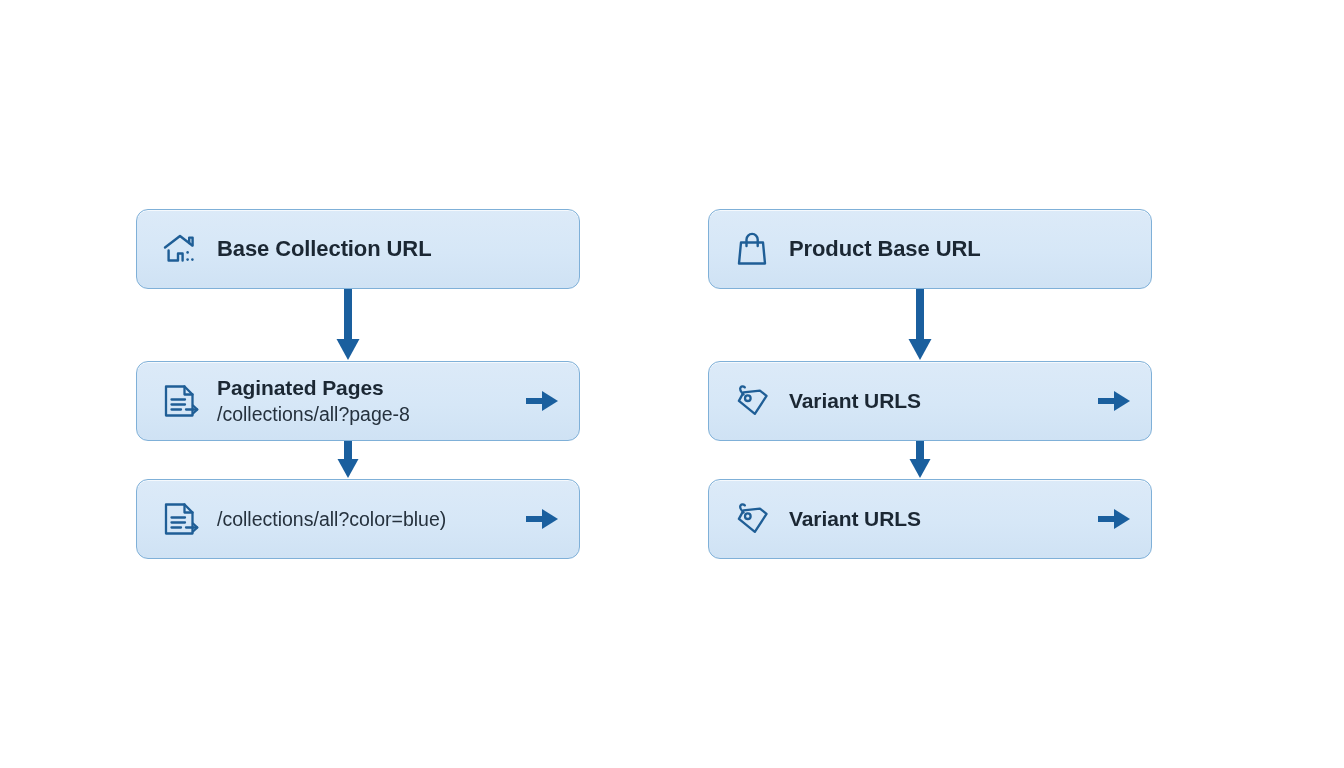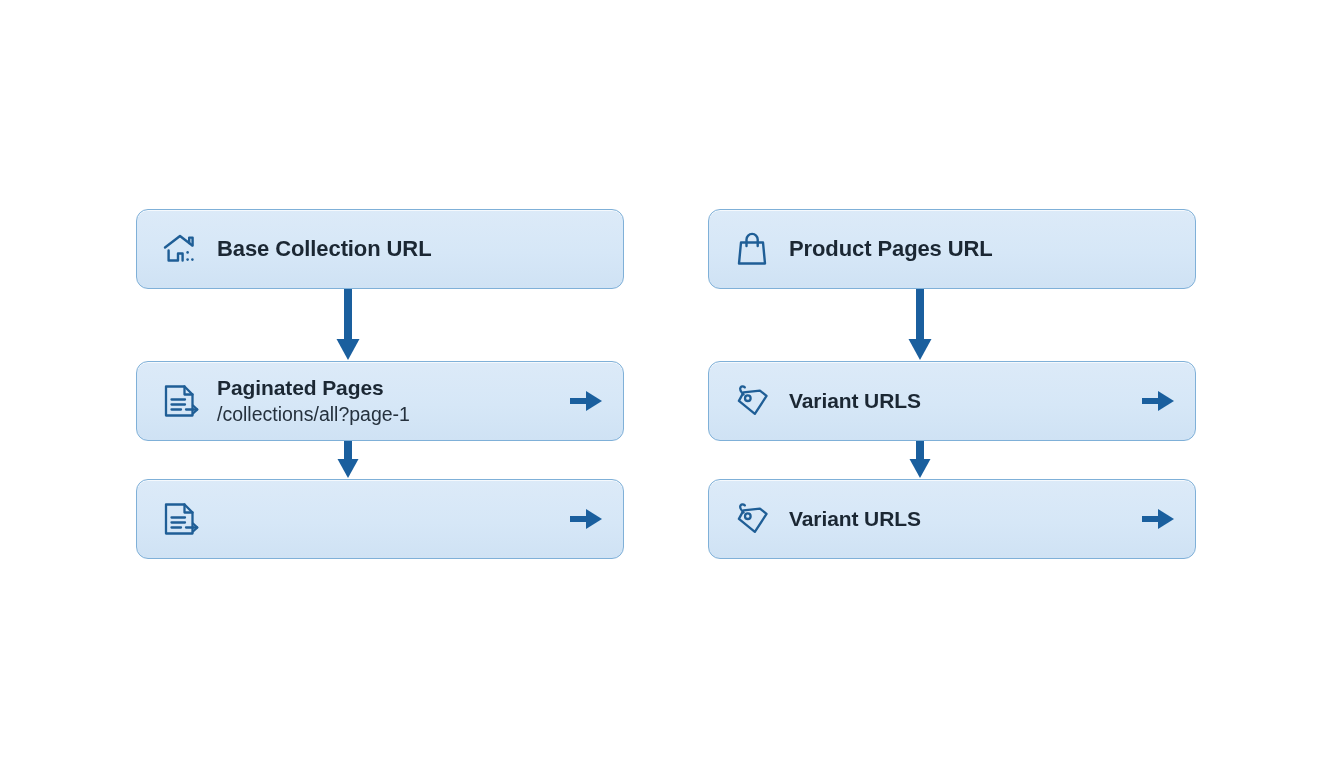--- a/index.html
+++ b/index.html
@@ -26,21 +26,21 @@
   .column {
     position: absolute;
     width: 424px;
   }
   #col-left  { left: 136px; top: 209px; }
   #col-right { left: 708px; top: 209px; }
 
   .node {
     position: relative;
     box-sizing: border-box;
-    width: 488px;
+    width: 444px;
     background: linear-gradient(180deg, #dceaf8 0%, #d6e7f7 55%, #cfe2f4 100%);
     border: 1.6px solid #7fb0d8;
     border-radius: 12px;
     display: flex;
     align-items: center;
     box-shadow: 0 1px 0 rgba(255,255,255,0.7) inset;
   }
   .node.single { height: 80px; padding: 0 22px 0 20px; }
   .node.dual   { height: 80px; padding: 0 18px 0 20px; justify-content: flex-end; }
 
@@ -139,21 +139,21 @@
           <path d="M25.5 6.5 L25.5 14.5 L33.5 14.5"></path>
           <path d="M12.5 19.5 L26 19.5"></path>
           <path d="M12.5 24.5 L26 24.5"></path>
           <path d="M12.5 29.5 L22 29.5"></path>
           <path d="M27 29.5 L38 29.5"></path>
           <path d="M34 25.5 L38.4 29.5 L34 33.5"></path>
         </svg>
       </span>
       <span class="node-text">
         <span class="node-title">Paginated Pages</span>
-        <span class="node-sub">/collections/all?page-1</span>
+        <span class="node-sub">/collections/all?page-8</span>
       </span>
       <span class="node-action">
         <svg width="34" height="28" viewBox="0 0 34 28">
           <path d="M1 14 L20 14" stroke="#1a5f9e" stroke-width="6" stroke-linecap="butt" fill="none"></path>
           <path d="M33 14 L17 4 L17 24 Z" fill="#1a5f9e"></path>
         </svg>
       </span>
     </div>
 
     <div class="connector short">
@@ -169,41 +169,42 @@
           <path d="M7 6.5 L25.5 6.5 L33.5 14.5 L33.5 35.5 L7 35.5 Z"></path>
           <path d="M25.5 6.5 L25.5 14.5 L33.5 14.5"></path>
           <path d="M12.5 19.5 L26 19.5"></path>
           <path d="M12.5 24.5 L26 24.5"></path>
           <path d="M12.5 29.5 L22 29.5"></path>
           <path d="M27 29.5 L38 29.5"></path>
           <path d="M34 25.5 L38.4 29.5 L34 33.5"></path>
         </svg>
       </span>
       <span class="node-text">
+        <span class="node-sub">/collections/all?color=blue)</span>
       </span>
       <span class="node-action">
         <svg width="34" height="28" viewBox="0 0 34 28">
           <path d="M1 14 L20 14" stroke="#1a5f9e" stroke-width="6" stroke-linecap="butt" fill="none"></path>
           <path d="M33 14 L17 4 L17 24 Z" fill="#1a5f9e"></path>
         </svg>
       </span>
     </div>
   </div>
 
   <div class="column" id="col-right">
 
     <div class="node single">
       <span class="node-icon">
         <svg width="40" height="40" viewBox="0 0 40 40" fill="none" stroke="#1f5e96" stroke-width="2.4" stroke-linecap="round" stroke-linejoin="round">
           <path d="M9 13.5 L31 13.5 L33 34.5 L7 34.5 Z"></path>
           <path d="M14.5 17 L14.5 10.5 A5.6 5.6 0 0 1 25.7 10.5 L25.7 17"></path>
         </svg>
       </span>
       <span class="node-text">
-        <span class="node-title">Product Pages URL</span>
+        <span class="node-title">Product Base URL</span>
       </span>
     </div>
 
     <div class="connector long">
       <svg width="30" height="72" viewBox="0 0 30 72">
         <path d="M15 0 L15 52" stroke="#1a5f9e" stroke-width="8" fill="none"></path>
         <path d="M15 71 L3.5 50 L26.5 50 Z" fill="#1a5f9e"></path>
       </svg>
     </div>
 

